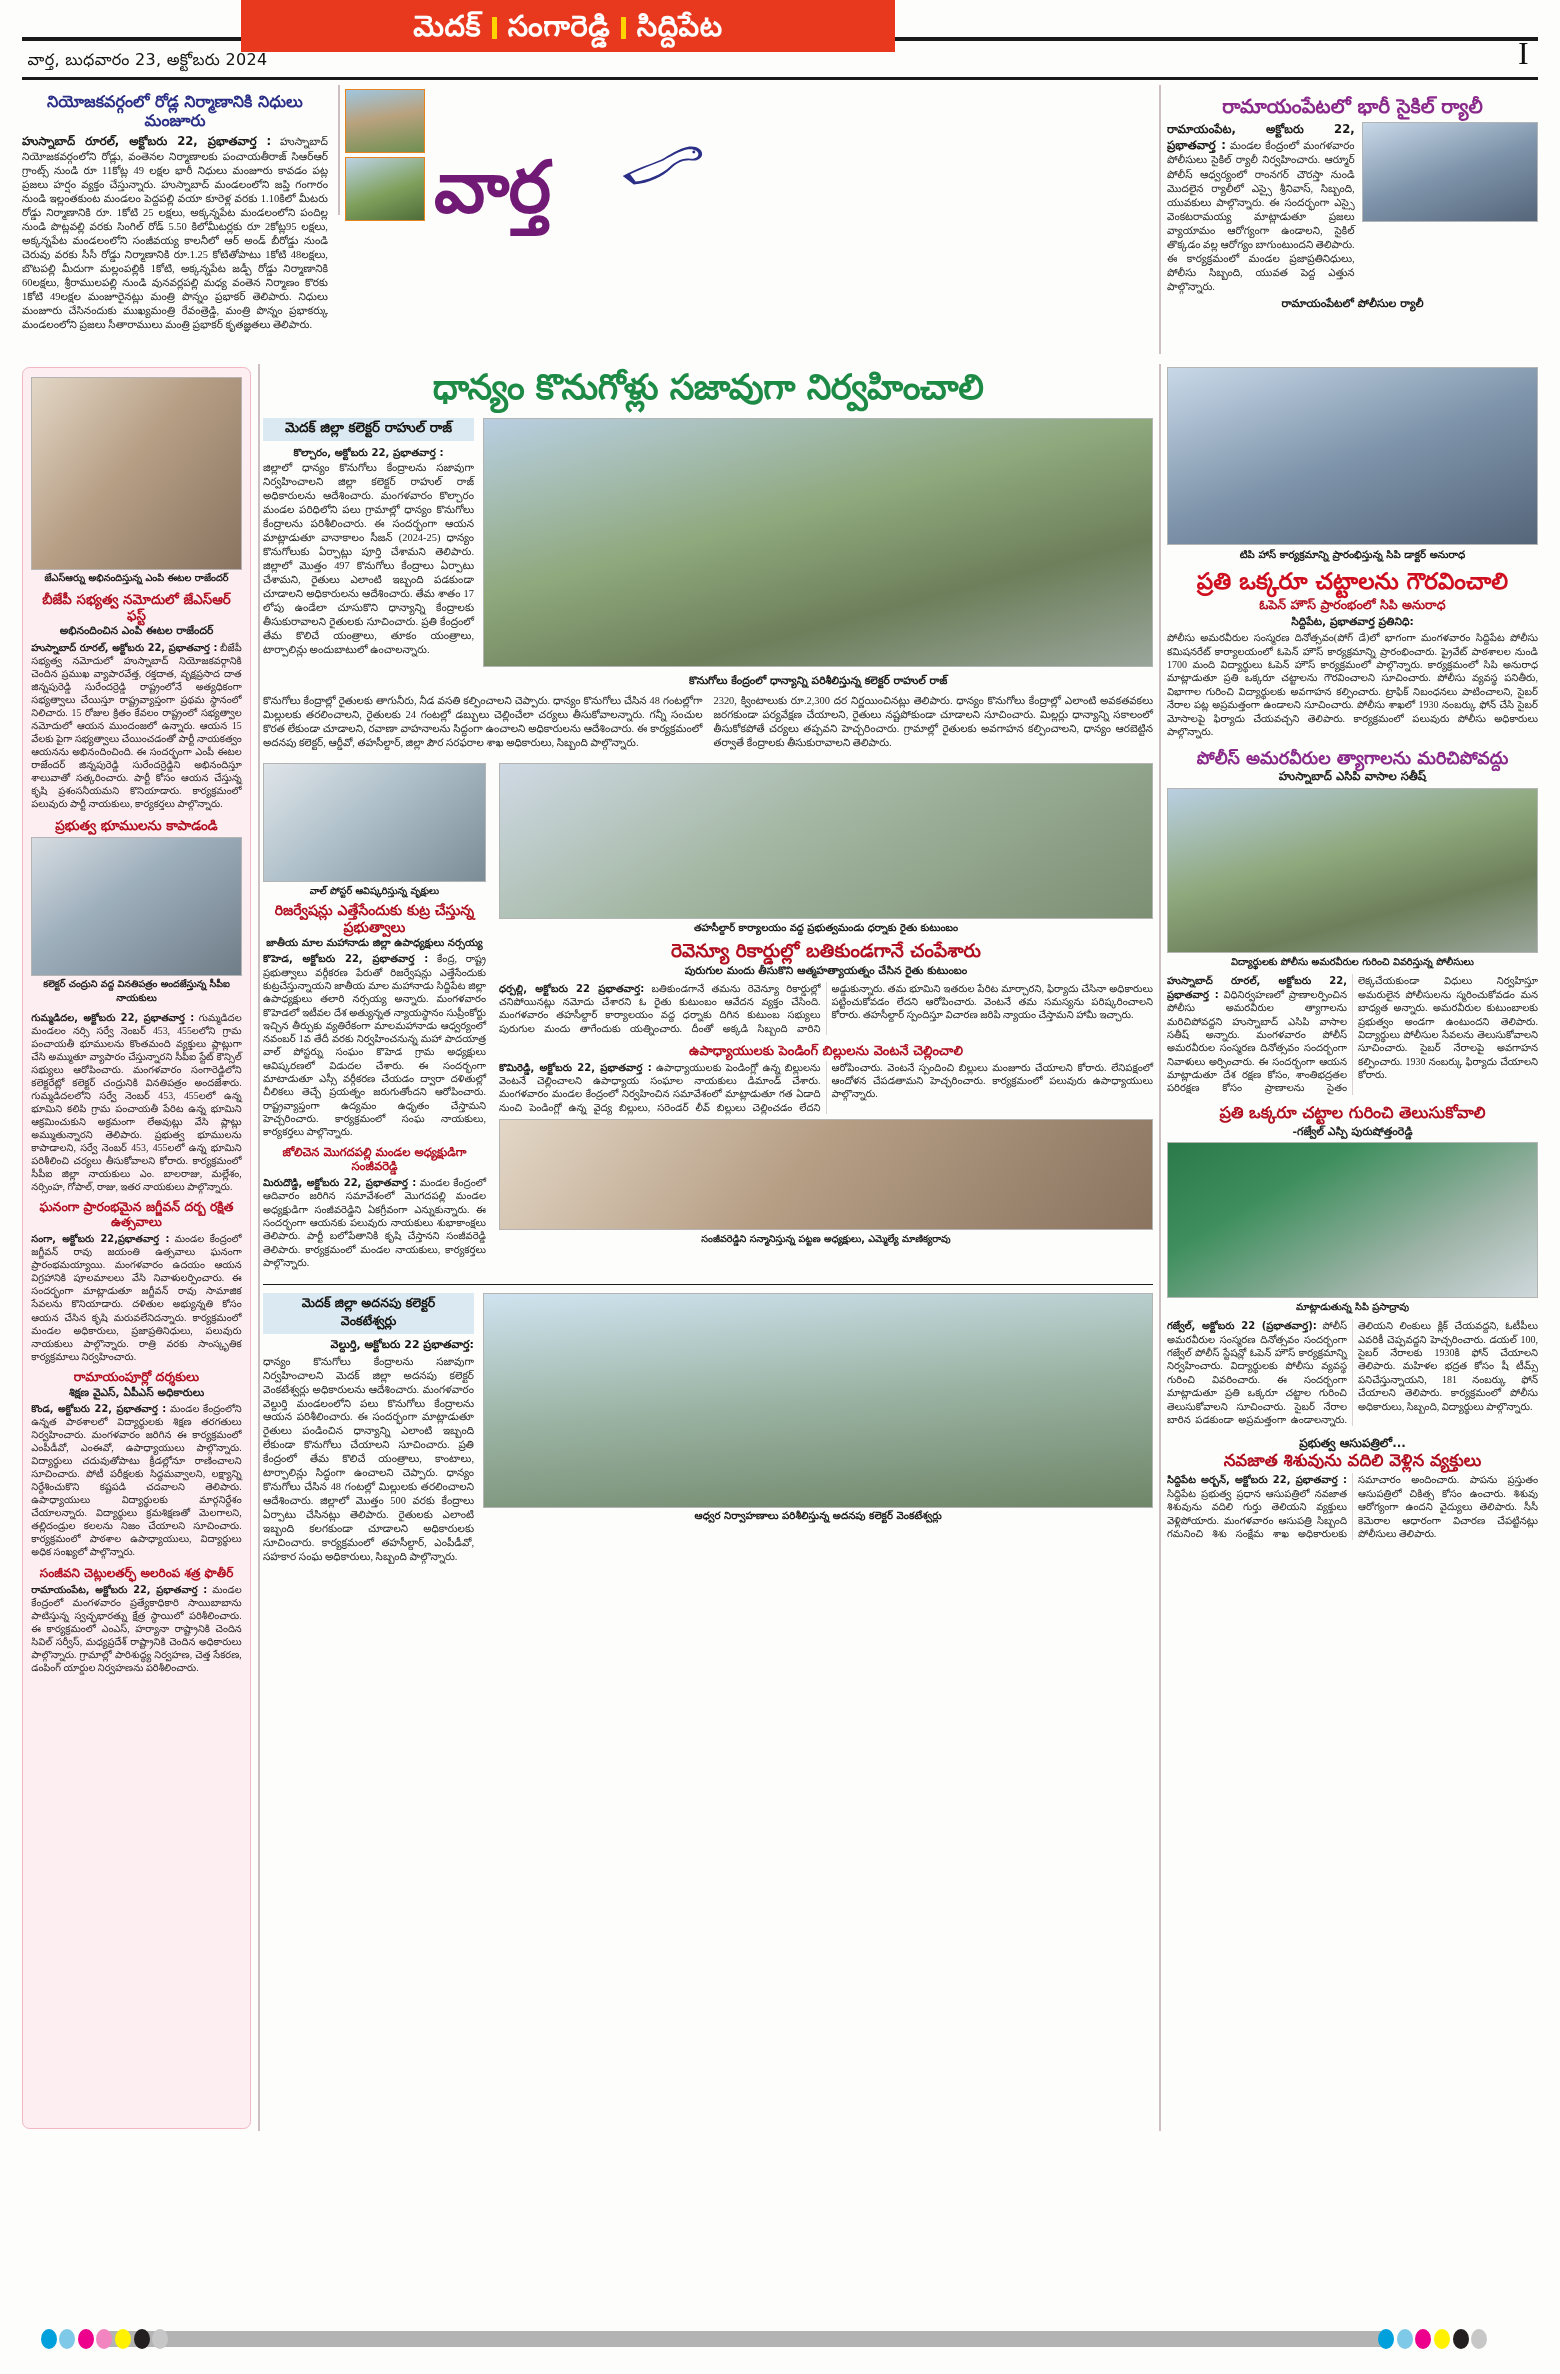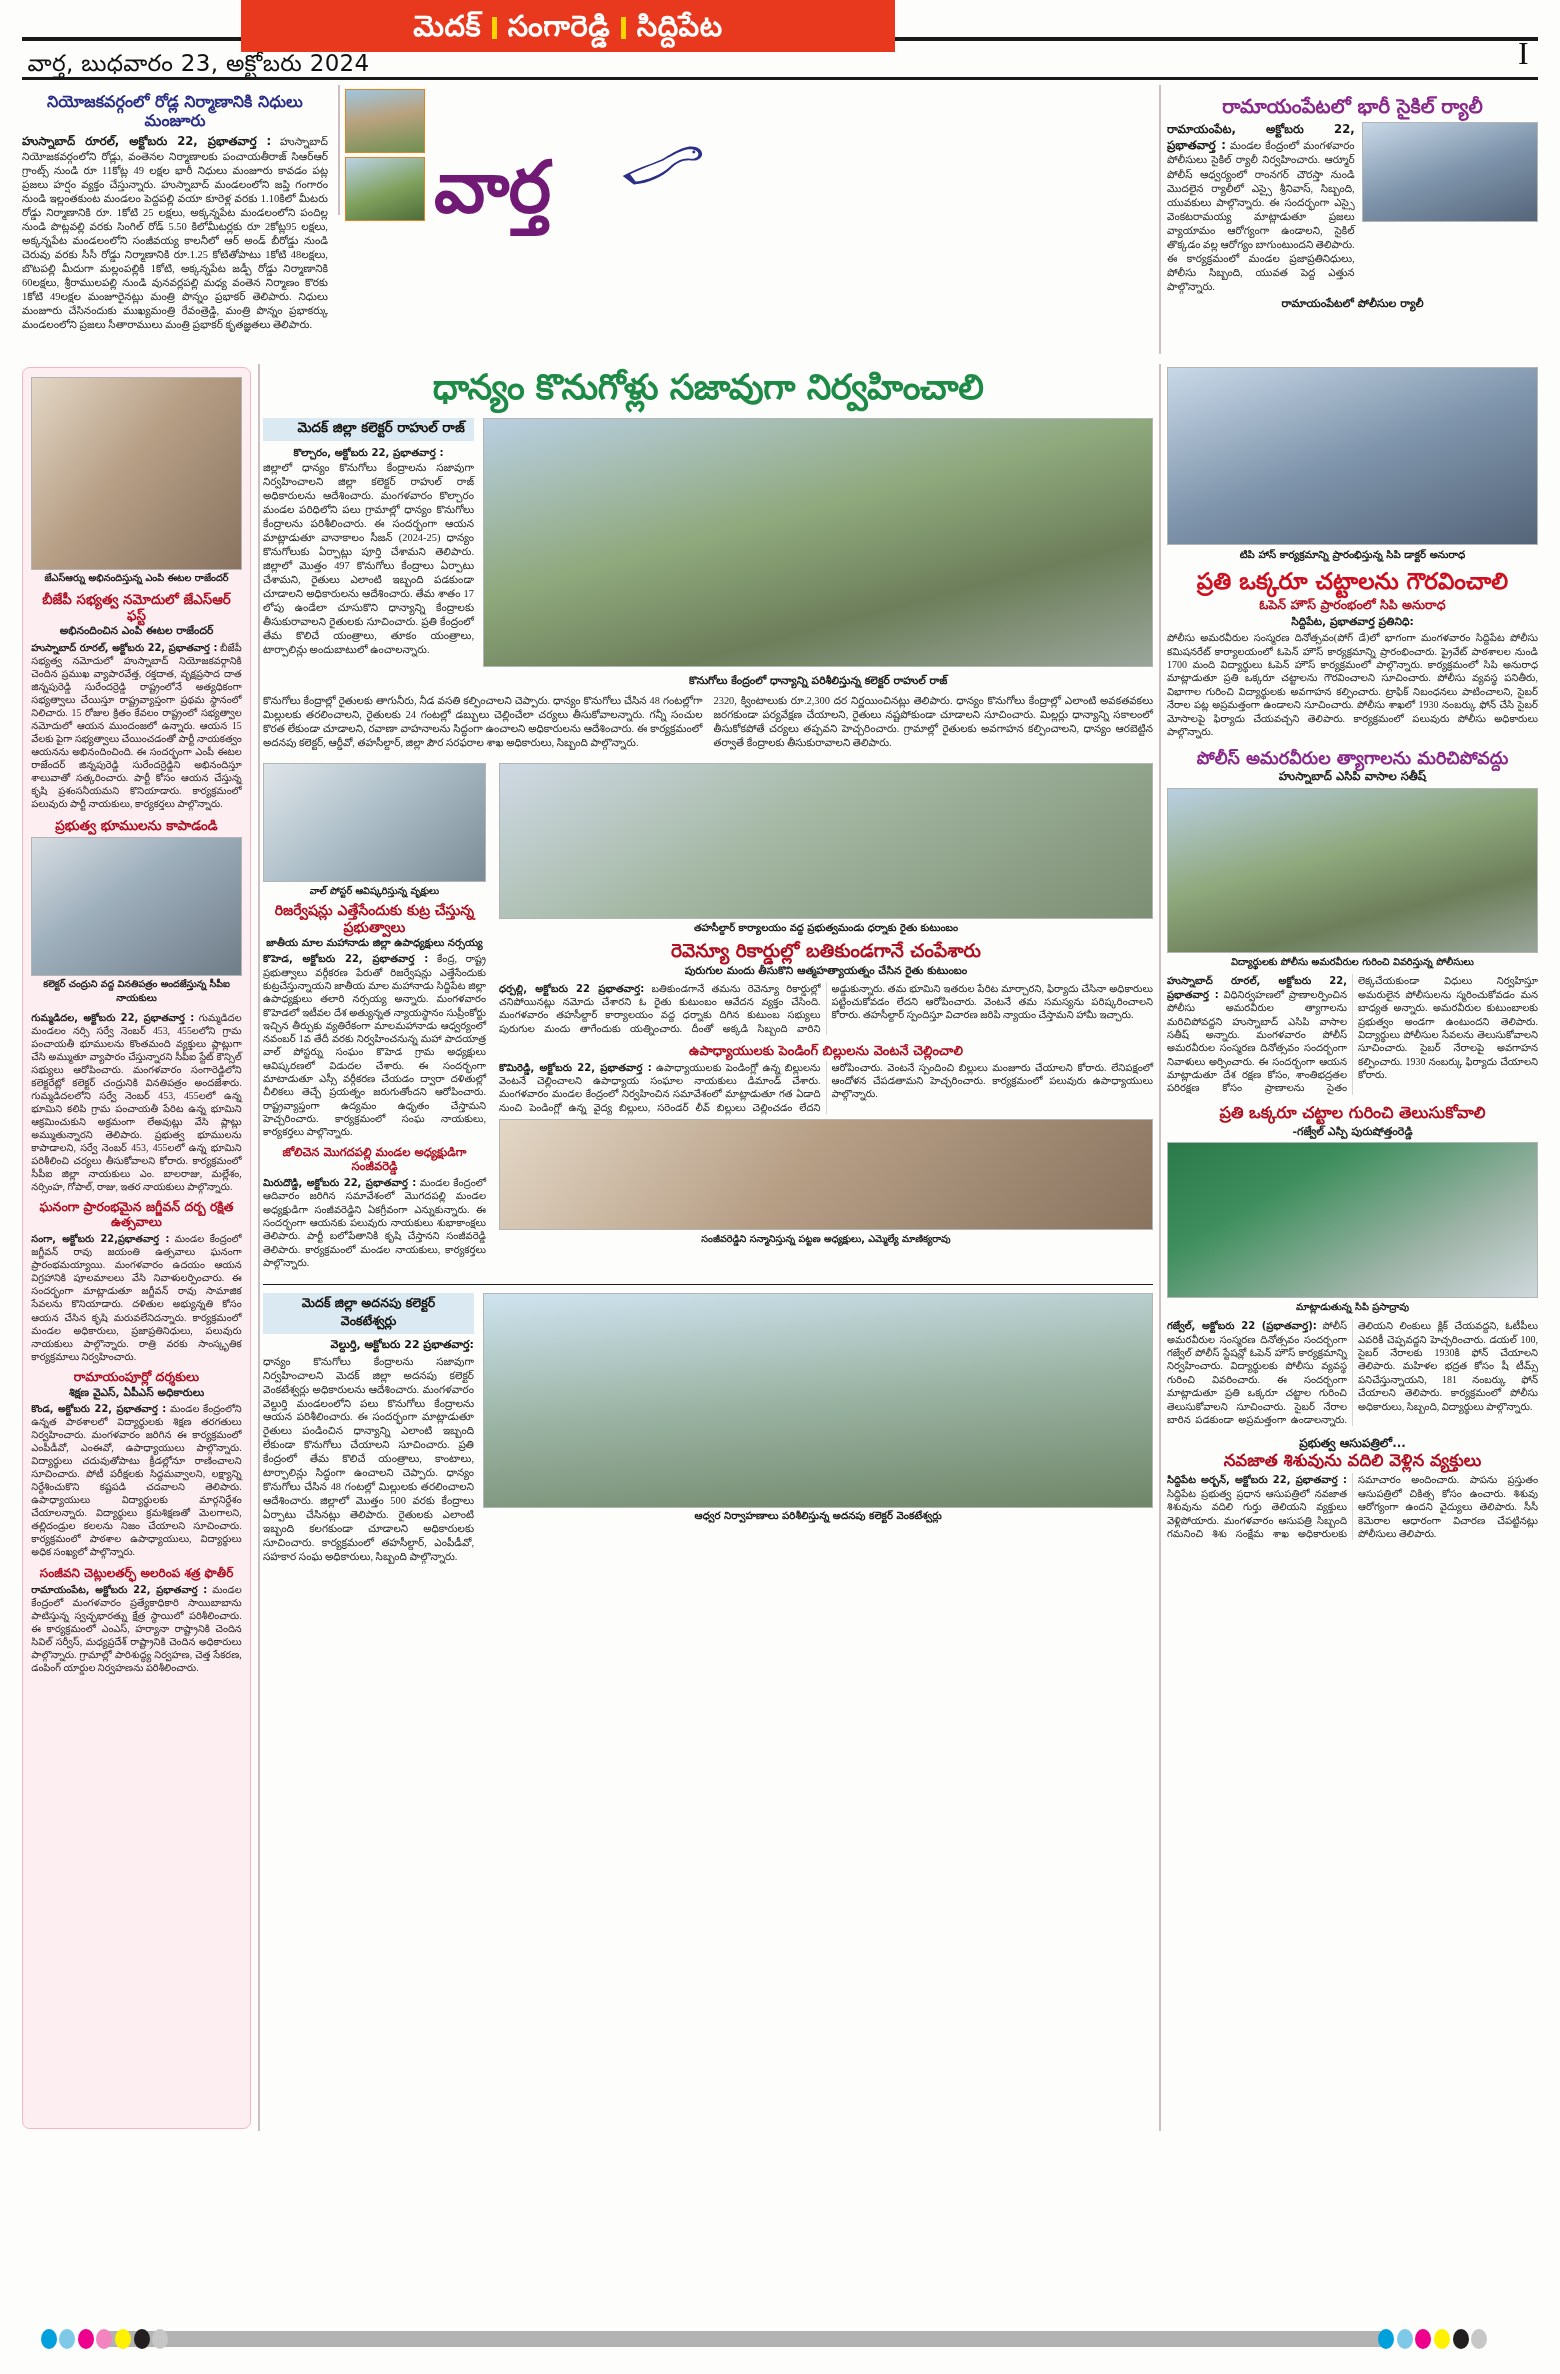--- a/index.html
+++ b/index.html
@@ -8,21 +8,21 @@
     width:1560px;height:2375px;position:relative;overflow:hidden;
     font-family:"Liberation Serif","DejaVu Serif",serif;
     color:#15130f;
   }
   .page{position:absolute;inset:0;background:#fdfdfb;}
 
   
   .datebar{position:absolute;left:22px;top:37px;width:1516px;height:43px;}
   .datebar .rule-top{position:absolute;left:0;top:0;width:100%;height:3.7px;background:#1a1a1a;}
   .datebar .rule-bot{position:absolute;left:0;bottom:0;width:100%;height:2.8px;background:#1a1a1a;}
-  .datebar .dateline{position:absolute;left:5.6px;top:13px;font-size:23px;letter-spacing:0.3px;
+  .datebar .dateline{position:absolute;left:5.6px;top:13px;font-size:16px;letter-spacing:0.3px;
       font-family:"DejaVu Sans","Liberation Sans",sans-serif;color:#111;}
   .datebar .pageno{position:absolute;right:9.3px;top:-1.9px;font-size:32px;
       font-family:"Liberation Serif",serif;color:#111;}
   .mh-strip{position:absolute;left:241px;top:0;width:654px;height:52px;background:#e8381d;}
   .mh-strip span{display:block;color:#fff;font-size:29px;line-height:52px;text-align:center;
       font-family:"DejaVu Sans","Liberation Sans",sans-serif;font-weight:700;letter-spacing:0.5px;}
   .mh-strip .sep{display:inline-block;width:4.6px;height:22px;background:#ffd400;vertical-align:-2.8px;margin:0 11px;}
   .mh-photos{position:absolute;left:345px;top:89px;width:82px;height:135px;}
   .mh-photos div{width:80px;height:64px;border:1.9px solid #e8821d;box-sizing:border-box;margin-bottom:3.7px;}
   .mh-ph1{background:linear-gradient(170deg,#9fc6e0 0%,#b9a27e 45%,#6f8f52 100%);}
@@ -170,21 +170,21 @@
       <span>మండల కేంద్రంలో మంగళవారం ప్రత్యేకాధికారి సాయిబాబాను పాటిస్తున్న స్వచ్ఛభారత్ను క్షేత్ర స్థాయిలో పరిశీలించారు. ఈ కార్యక్రమంలో ఎంఎస్, హర్యానా రాష్ట్రానికి చెందిన సివిల్ సర్వీస్, మధ్యప్రదేశ్ రాష్ట్రానికి చెందిన అధికారులు పాల్గొన్నారు. గ్రామాల్లో పారిశుద్ధ్య నిర్వహణ, చెత్త సేకరణ, డంపింగ్ యార్డుల నిర్వహణను పరిశీలించారు.</span>
     </div>
   </div>
 
   <div class="midwrap">
 
     <div class="hl hl-green" style="font-size:35px;letter-spacing:-0.5px;margin:0 0 9.3px;">ధాన్యం కొనుగోళ్లు సజావుగా నిర్వహించాలి</div>
 
     <div style="display:flex;gap:9.3px;align-items:flex-start;">
       <div style="flex:0 0 211px;">
-        <div class="tagbox" style="width:100%;box-sizing:border-box;text-align:right;font-size:13.4px;font-weight:700;
+        <div class="tagbox" style="width:100%;box-sizing:border-box;text-align:center;font-size:13.4px;font-weight:700;
              font-family:'DejaVu Sans','Liberation Sans',sans-serif;">మెదక్ జిల్లా కలెక్టర్ రాహుల్ రాజ్</div>
         <div class="body" style="font-size:10.4px;line-height:1.34;margin-top:4.6px;">
           <div class="byline" style="text-align:center;font-size:10.2px;margin-bottom:1.9px;">కొల్చారం, అక్టోబరు 22, ప్రభాతవార్త :</div>
           <span>జిల్లాలో ధాన్యం కొనుగోలు కేంద్రాలను సజావుగా నిర్వహించాలని జిల్లా కలెక్టర్ రాహుల్ రాజ్ అధికారులను ఆదేశించారు. మంగళవారం కొల్చారం మండల పరిధిలోని పలు గ్రామాల్లో ధాన్యం కొనుగోలు కేంద్రాలను పరిశీలించారు. ఈ సందర్భంగా ఆయన మాట్లాడుతూ వానాకాలం సీజన్ (2024-25) ధాన్యం కొనుగోలుకు ఏర్పాట్లు పూర్తి చేశామని తెలిపారు. జిల్లాలో మొత్తం 497 కొనుగోలు కేంద్రాలు ఏర్పాటు చేశామని, రైతులు ఎలాంటి ఇబ్బంది పడకుండా చూడాలని అధికారులను ఆదేశించారు. తేమ శాతం 17 లోపు ఉండేలా చూసుకొని ధాన్యాన్ని కేంద్రాలకు తీసుకురావాలని రైతులకు సూచించారు. ప్రతి కేంద్రంలో తేమ కొలిచే యంత్రాలు, తూకం యంత్రాలు, టార్పాలిన్లు అందుబాటులో ఉంచాలన్నారు.</span>
         </div>
       </div>
       <div style="flex:1 1 auto;">
         <div class="photo ph-a" style="width:100%;height:249px;"></div>
         <div class="cap" style="margin-top:7px;font-size:10.7px;">కొనుగోలు కేంద్రంలో ధాన్యాన్ని పరిశీలిస్తున్న కలెక్టర్ రాహుల్ రాజ్</div>
       </div>

